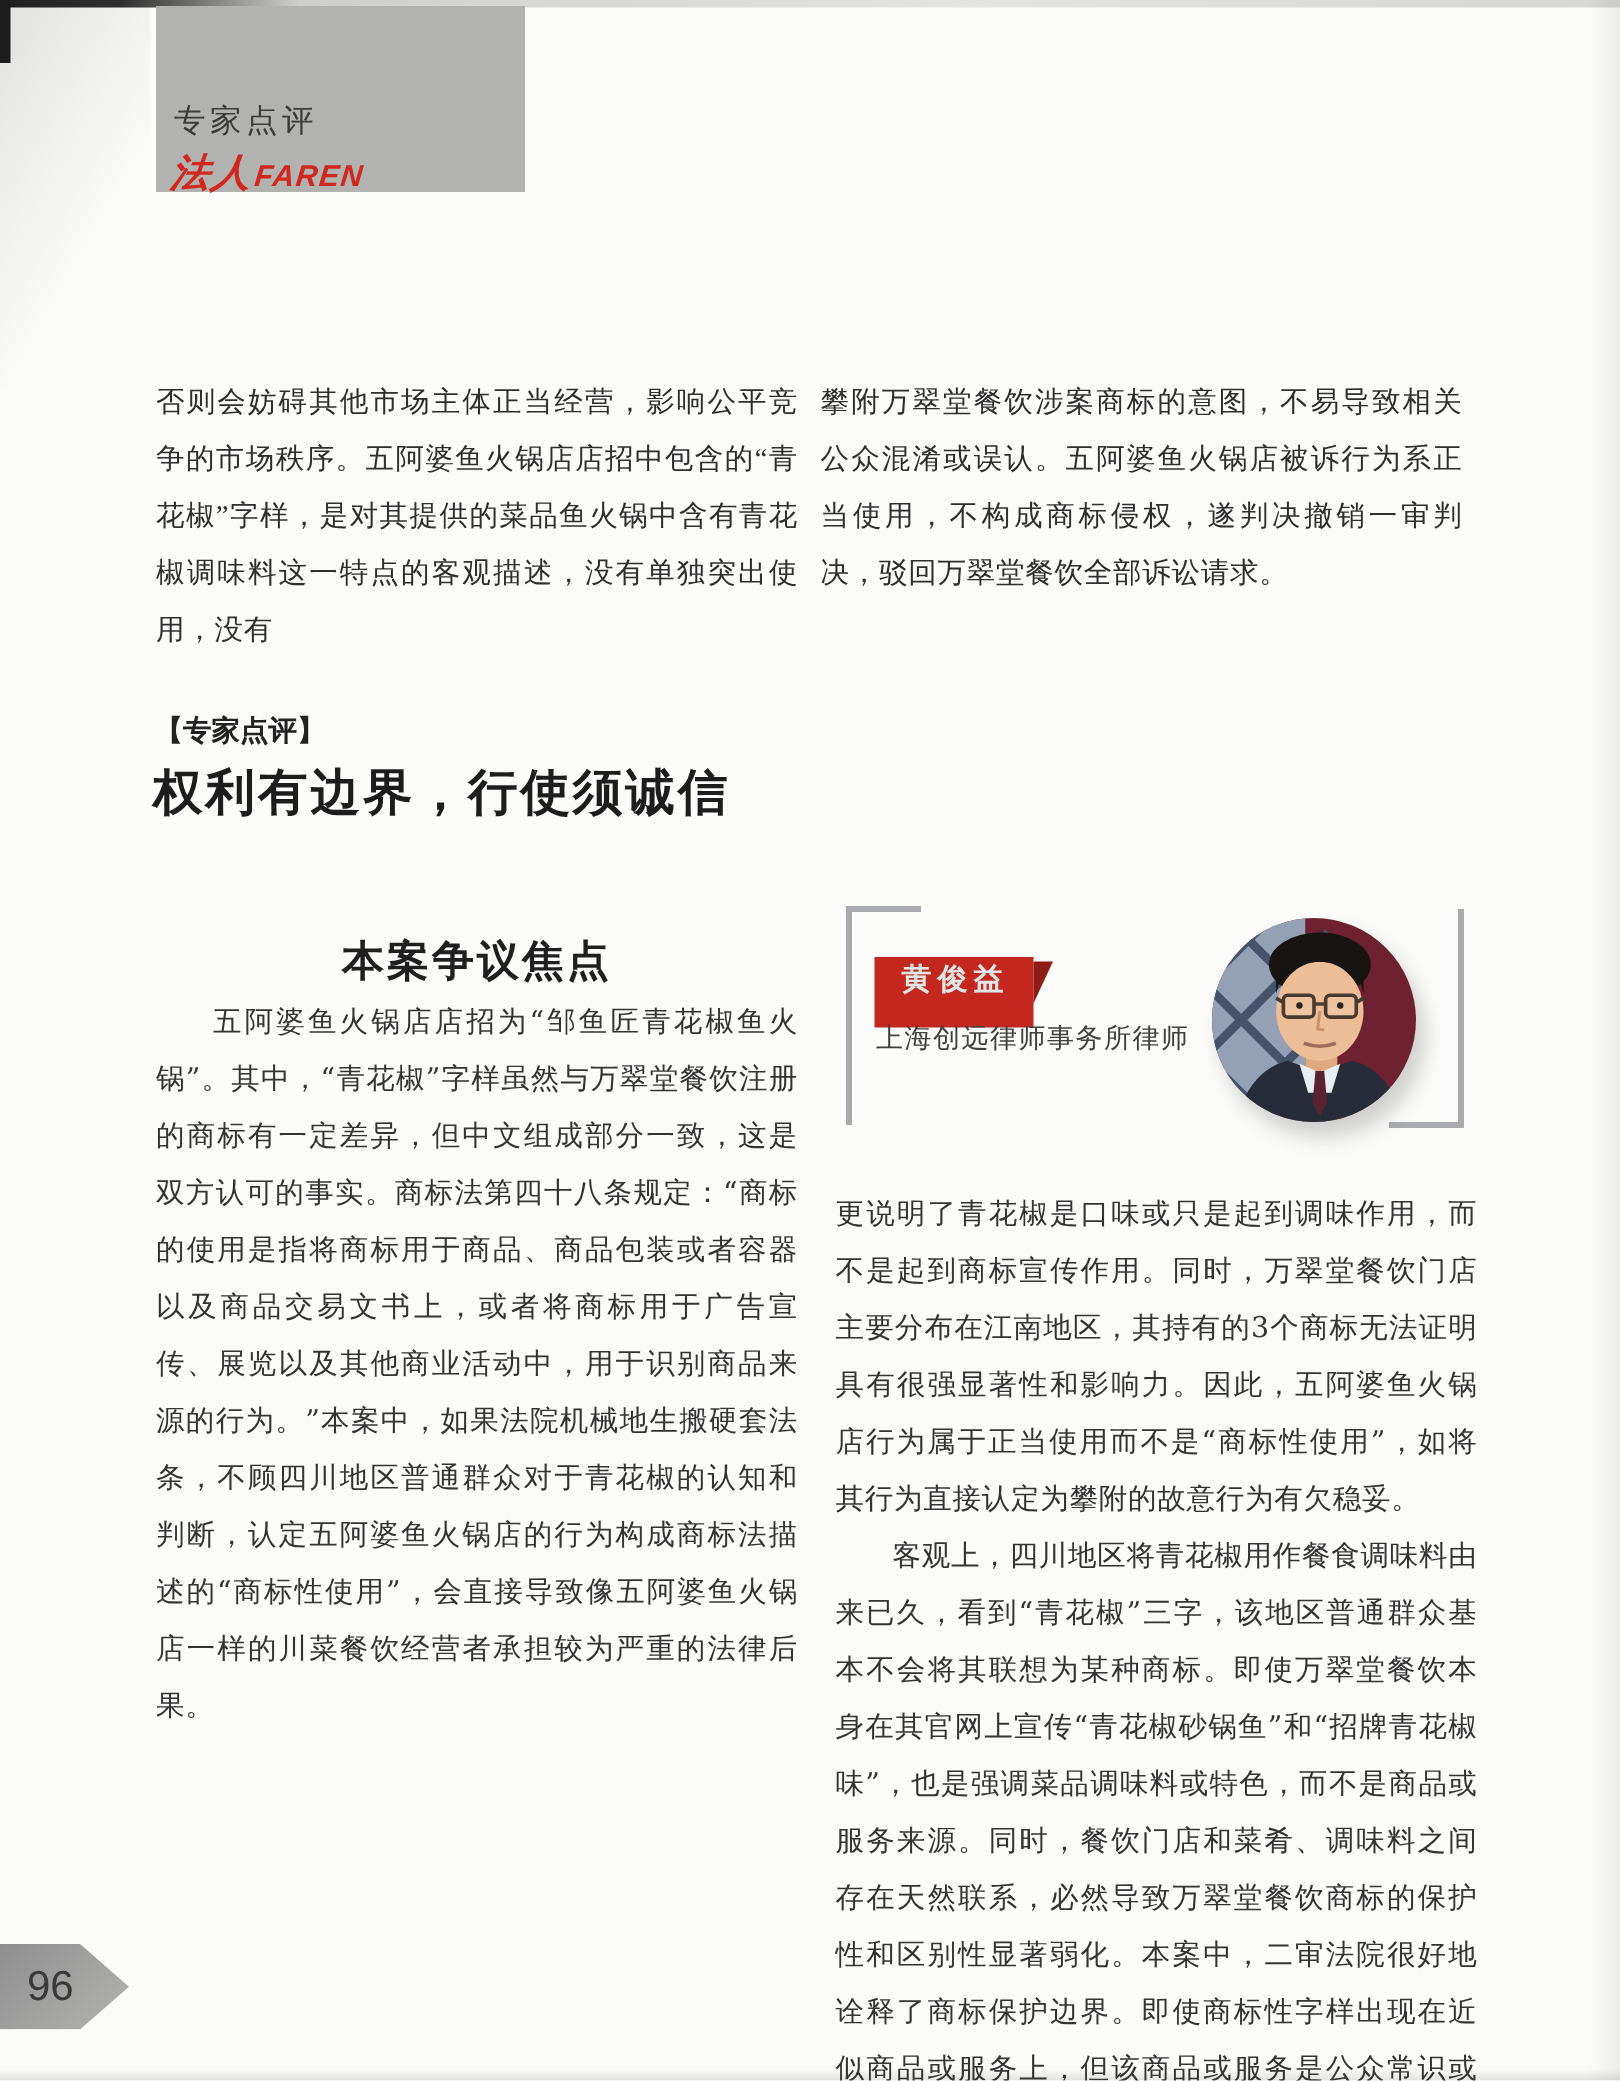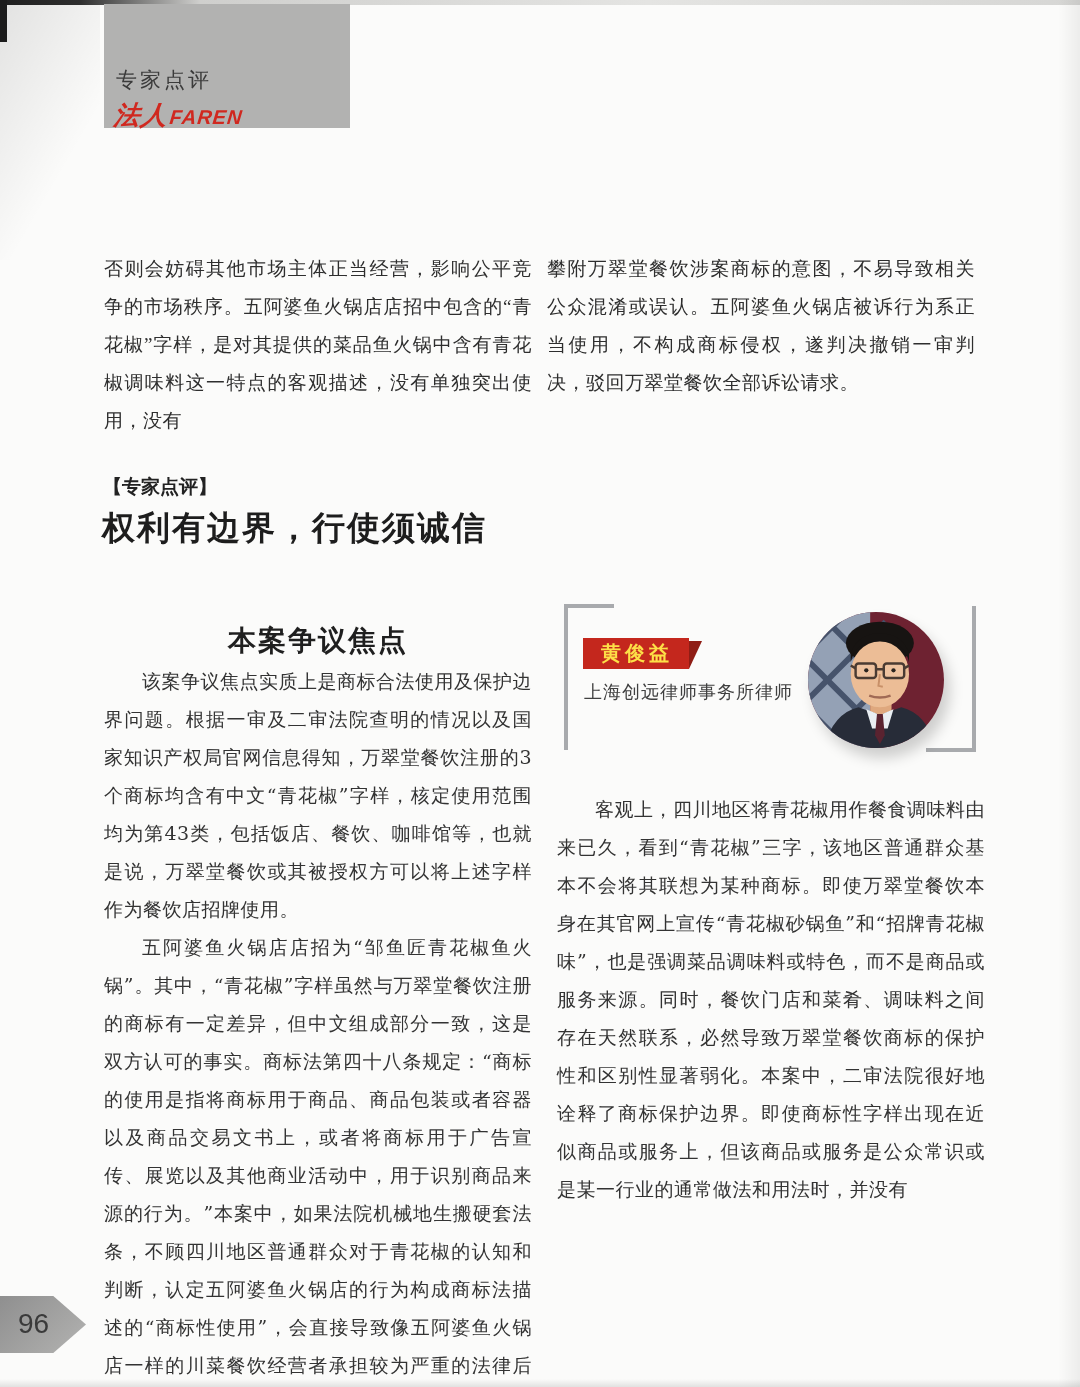--- a/index.html
+++ b/index.html
@@ -44,21 +44,21 @@
     font-family:"Liberation Sans",sans-serif;font-weight:bold;font-size:33px;
     letter-spacing:2px;color:#1d1d1d;}
 
   
   .bracket{position:absolute;}
   .bracket-left{left:564px;top:604px;width:46px;height:142px;
     border-left:4px solid #a8aaad;border-top:4px solid #a8aaad;}
   .bracket-right{left:926px;top:606px;width:46px;height:142px;
     border-right:4px solid #a8aaad;border-bottom:4px solid #a8aaad;}
   .name-badge{position:absolute;left:583px;top:638px;height:31px;
-    background:#c4271d;color:#fde047;padding:0 16px 0 18px;
+    background:#c4271d;color:#e5e5e5;padding:0 16px 16px 18px;
     font-family:"Liberation Sans",sans-serif;font-weight:bold;font-size:20px;
     letter-spacing:4px;line-height:31px;}
   .name-badge::after{content:"";position:absolute;right:-13px;top:3px;
     border-top:28px solid #8f1d15;border-right:13px solid transparent;}
   .affiliation{position:absolute;left:584px;top:680px;
     font-family:"Liberation Sans",sans-serif;font-size:18px;color:#404040;letter-spacing:1px;}
   .portrait{position:absolute;left:808px;top:612px;width:136px;height:136px;border-radius:50%;
     overflow:hidden;box-shadow:6px 10px 14px rgba(0,0,0,0.18);}
 
   
@@ -134,22 +134,22 @@
     <path d="M74 64 L72.5 76 L77 77" stroke="#c89068" stroke-width="2" fill="none"></path>
     <path d="M63 86 Q74 90 85 86" stroke="#a06a55" stroke-width="2.5" fill="none"></path>
     <path d="M16 140 Q26 104 52 98 L74 106 L96 98 Q122 104 132 140 Z" fill="#272c38"></path>
     <path d="M60 100 L74 106 L88 100 L82 120 L66 120 Z" fill="#e9eef2"></path>
     <path d="M71 105 L77 105 L79 127 L74 136 L69 127 Z" fill="#5a2330"></path>
   </svg>
 </div>
 
 <div class="focus-heading">本案争议焦点</div>
 <div class="col kai comment-left">
-  <p class="indent">该案争议焦点实质上是商标合法使用及保护边界问题。根据一审及二审法院查明的情况以及国家知识产权局官网信息得知，万翠堂餐饮注册的3个商标均含有中文“青花椒”字样，核定使用范围均为第43类，包括饭店、餐饮、咖啡馆等，也就是说，万翠堂餐饮或其被授权方可以将上述字样作为餐饮店招牌使用。</p>
   <p class="indent">五阿婆鱼火锅店店招为“邹鱼匠青花椒鱼火锅”。其中，“青花椒”字样虽然与万翠堂餐饮注册的商标有一定差异，但中文组成部分一致，这是双方认可的事实。商标法第四十八条规定：“商标的使用是指将商标用于商品、商品包装或者容器以及商品交易文书上，或者将商标用于广告宣传、展览以及其他商业活动中，用于识别商品来源的行为。”本案中，如果法院机械地生搬硬套法条，不顾四川地区普通群众对于青花椒的认知和判断，认定五阿婆鱼火锅店的行为构成商标法描述的“商标性使用”，会直接导致像五阿婆鱼火锅店一样的川菜餐饮经营者承担较为严重的法律后果。</p>
 
 </div>
 <div class="col kai comment-right">
+  <p>更说明了青花椒是口味或只是起到调味作用，而不是起到商标宣传作用。同时，万翠堂餐饮门店主要分布在江南地区，其持有的3个商标无法证明具有很强显著性和影响力。因此，五阿婆鱼火锅店行为属于正当使用而不是“商标性使用”，如将其行为直接认定为攀附的故意行为有欠稳妥。</p>
   <p class="indent">客观上，四川地区将青花椒用作餐食调味料由来已久，看到“青花椒”三字，该地区普通群众基本不会将其联想为某种商标。即使万翠堂餐饮本身在其官网上宣传“青花椒砂锅鱼”和“招牌青花椒味”，也是强调菜品调味料或特色，而不是商品或服务来源。同时，餐饮门店和菜肴、调味料之间存在天然联系，必然导致万翠堂餐饮商标的保护性和区别性显著弱化。本案中，二审法院很好地诠释了商标保护边界。即使商标性字样出现在近似商品或服务上，但该商品或服务是公众常识或是某一行业的通常做法和用法时，并没有</p>
 </div>
 
 <div class="page-arrow"></div>
 <div class="page-num">96</div>
 
 </body></html>

